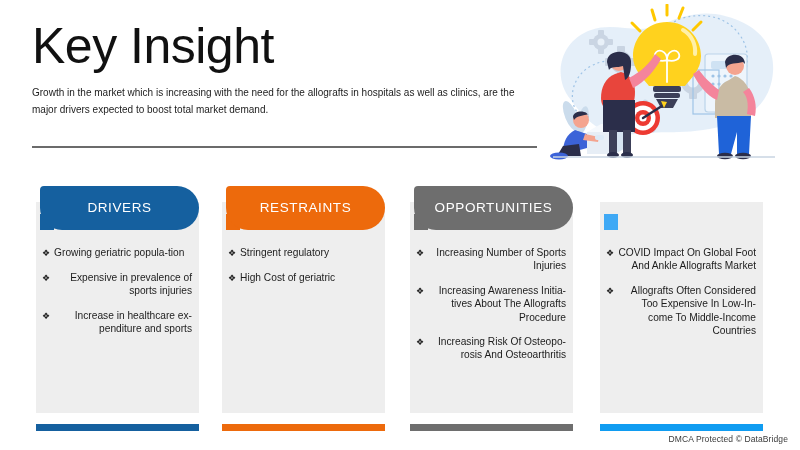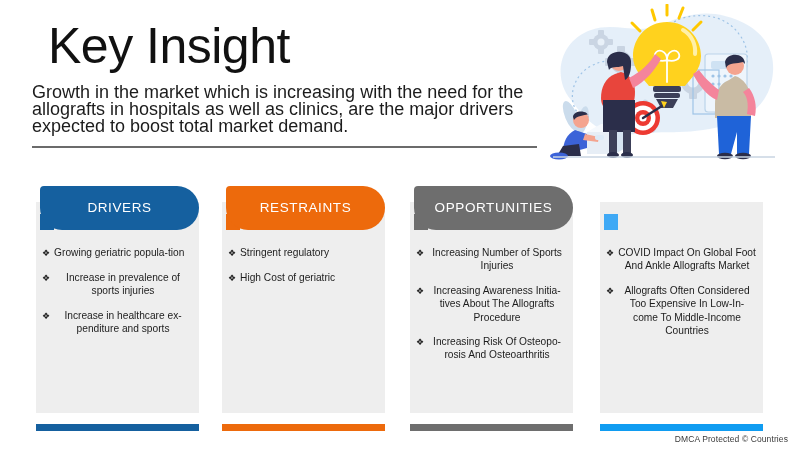--- a/index.html
+++ b/index.html
@@ -22,25 +22,25 @@
     left: 32px;
     top: 16px;
     width: 520px;
   }
   #page-title {
     font-size: 50px;
     line-height: 60px;
     font-weight: 400;
     letter-spacing: -0.5px;
     color: #111111;
-    margin: 0 0 8px 16px;
+    margin: 0 0 8px 0;
     white-space: nowrap;
   }
   #subtitle {
-    font-size: 18px;
+    font-size: 10px;
     line-height: 17px;
     color: #1c1c1c;
     margin: 0;
     width: 508px;
   }
   #title-divider {
     position: absolute;
     left: 32px;
     top: 146px;
     width: 505px;
@@ -128,21 +128,21 @@
     font-size: 9px;
     line-height: 14px;
     color: #222222;
     margin-right: 4px;
     transform: translateY(0px);
   }
   .bullet-text {
     font-size: 10.2px;
     line-height: 13.4px;
     color: #1c1c1c;
-    text-align: center;
+    text-align: right;
   }
   .card-bar {
     position: absolute;
     left: 0;
     bottom: 0;
     width: 100%;
     height: 7px;
   }
 
   
@@ -302,21 +302,21 @@
       <div class="card-header" style="background: rgb(21, 96, 159);">
         <span class="card-header-label">DRIVERS</span>
       </div>
       <div class="card-bullets">
         <div class="bullet-row">
           <span class="bullet-glyph">❖</span>
           <span class="bullet-text">Growing geriatric popula-tion</span>
         </div>
         <div class="bullet-row">
           <span class="bullet-glyph">❖</span>
-          <span class="bullet-text">Increase in prevalence of sports injuries</span>
+          <span class="bullet-text">Expensive in prevalence of sports injuries</span>
         </div>
         <div class="bullet-row">
           <span class="bullet-glyph">❖</span>
           <span class="bullet-text">Increase in healthcare ex-penditure and sports</span>
         </div>
       </div>
       <div class="card-bar" style="background: rgb(21, 96, 159);"></div>
     </div>
     <div class="card" style="left: 222px; border-radius: 8px;">
       <div class="card-body"></div>
@@ -368,13 +368,13 @@
         </div>
         <div class="bullet-row">
           <span class="bullet-glyph">❖</span>
           <span class="bullet-text">Allografts Often Considered Too Expensive In Low-In-come To Middle-Income Countries</span>
         </div>
       </div>
       <div class="card-bar" style="background: rgb(16, 156, 241);"></div>
     </div>
   </div>
 
-<div id="footer">DMCA Protected © Countries</div>
+<div id="footer">DMCA Protected © DataBridge</div>
 
 </body></html>

